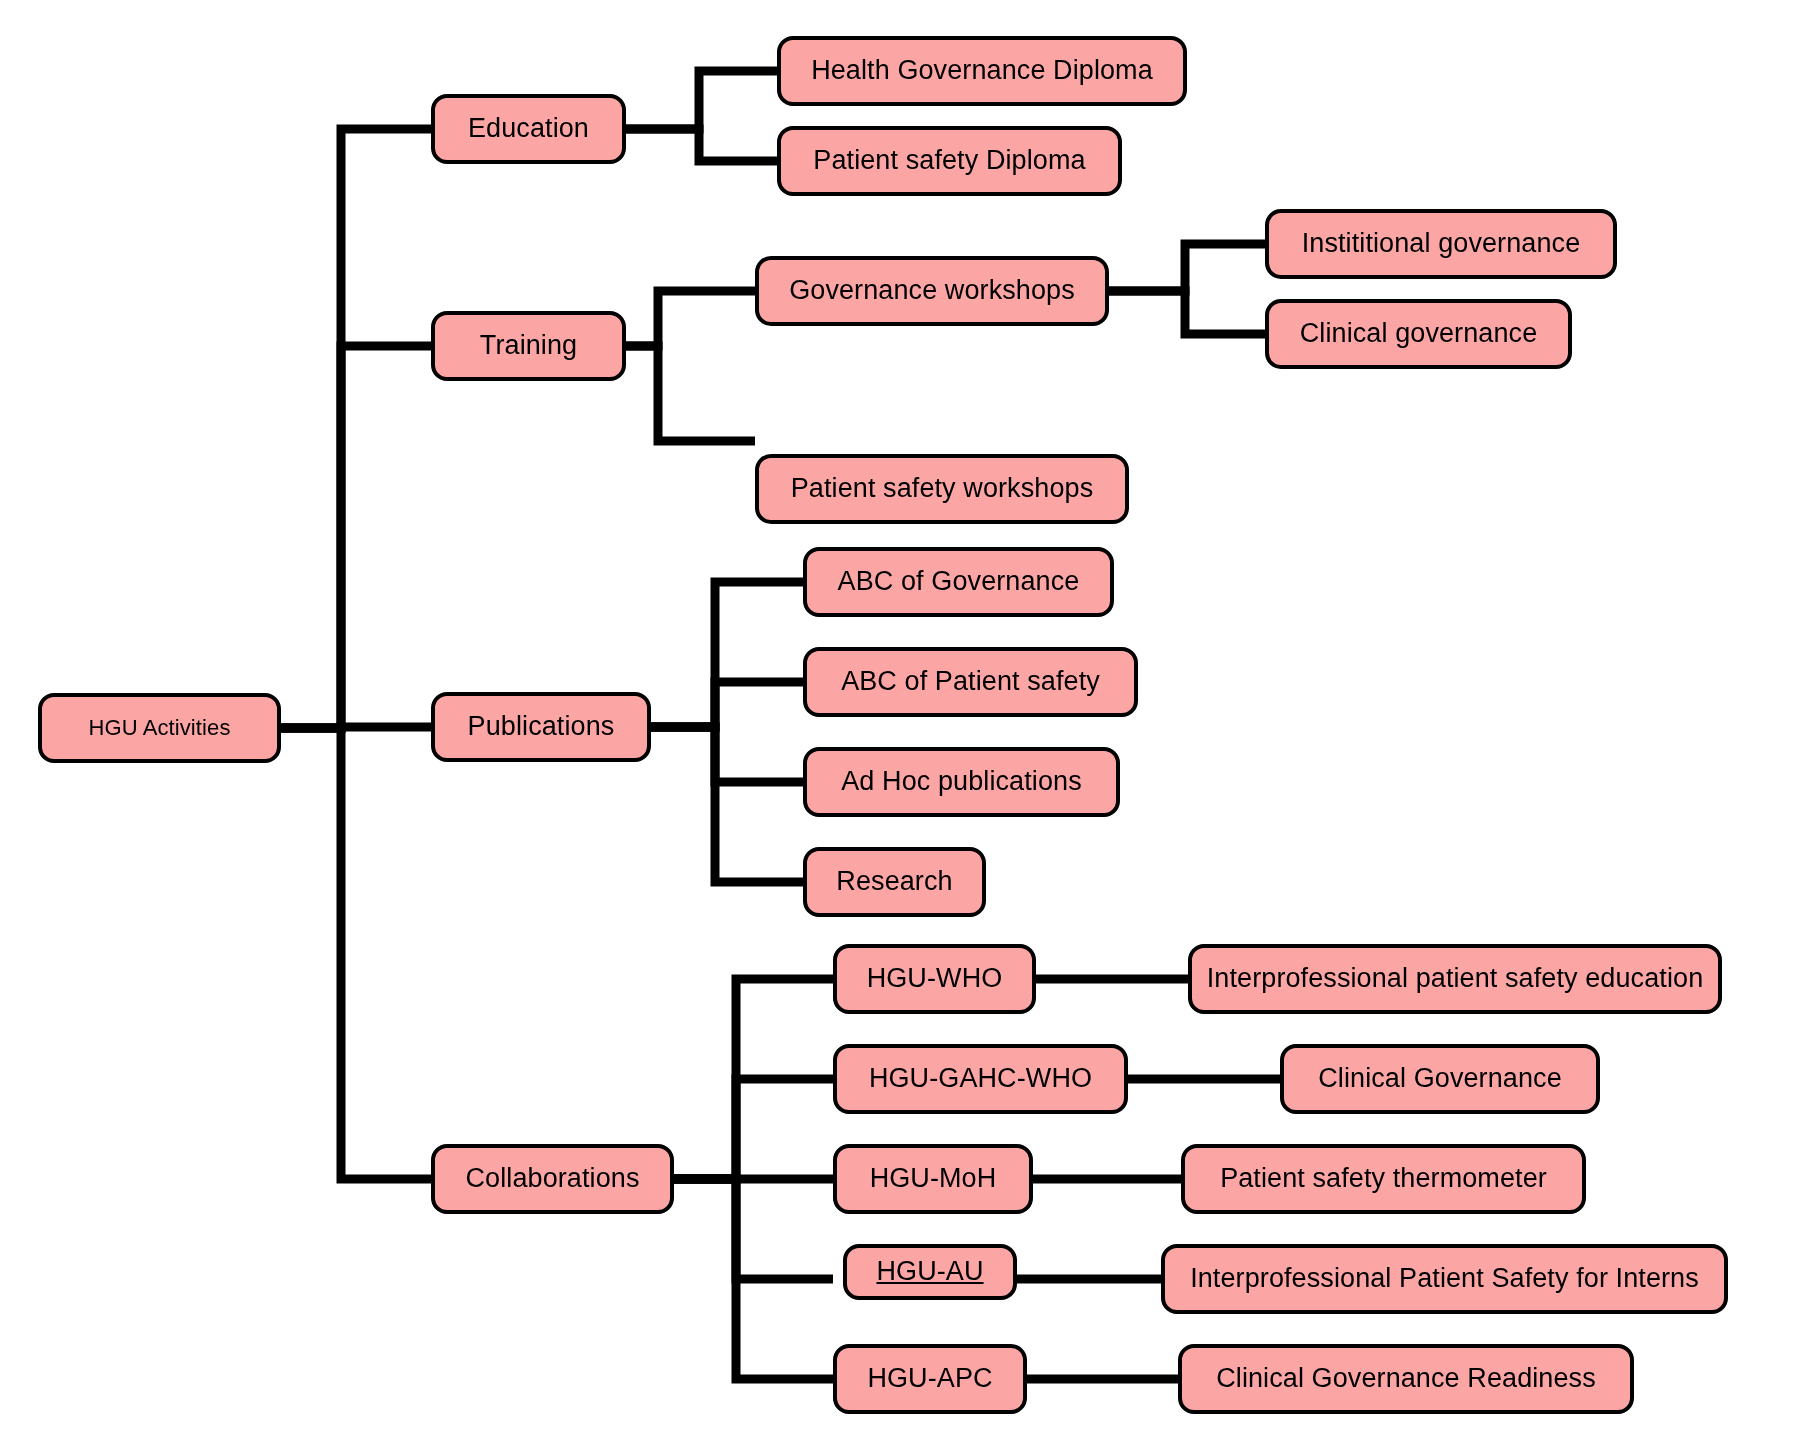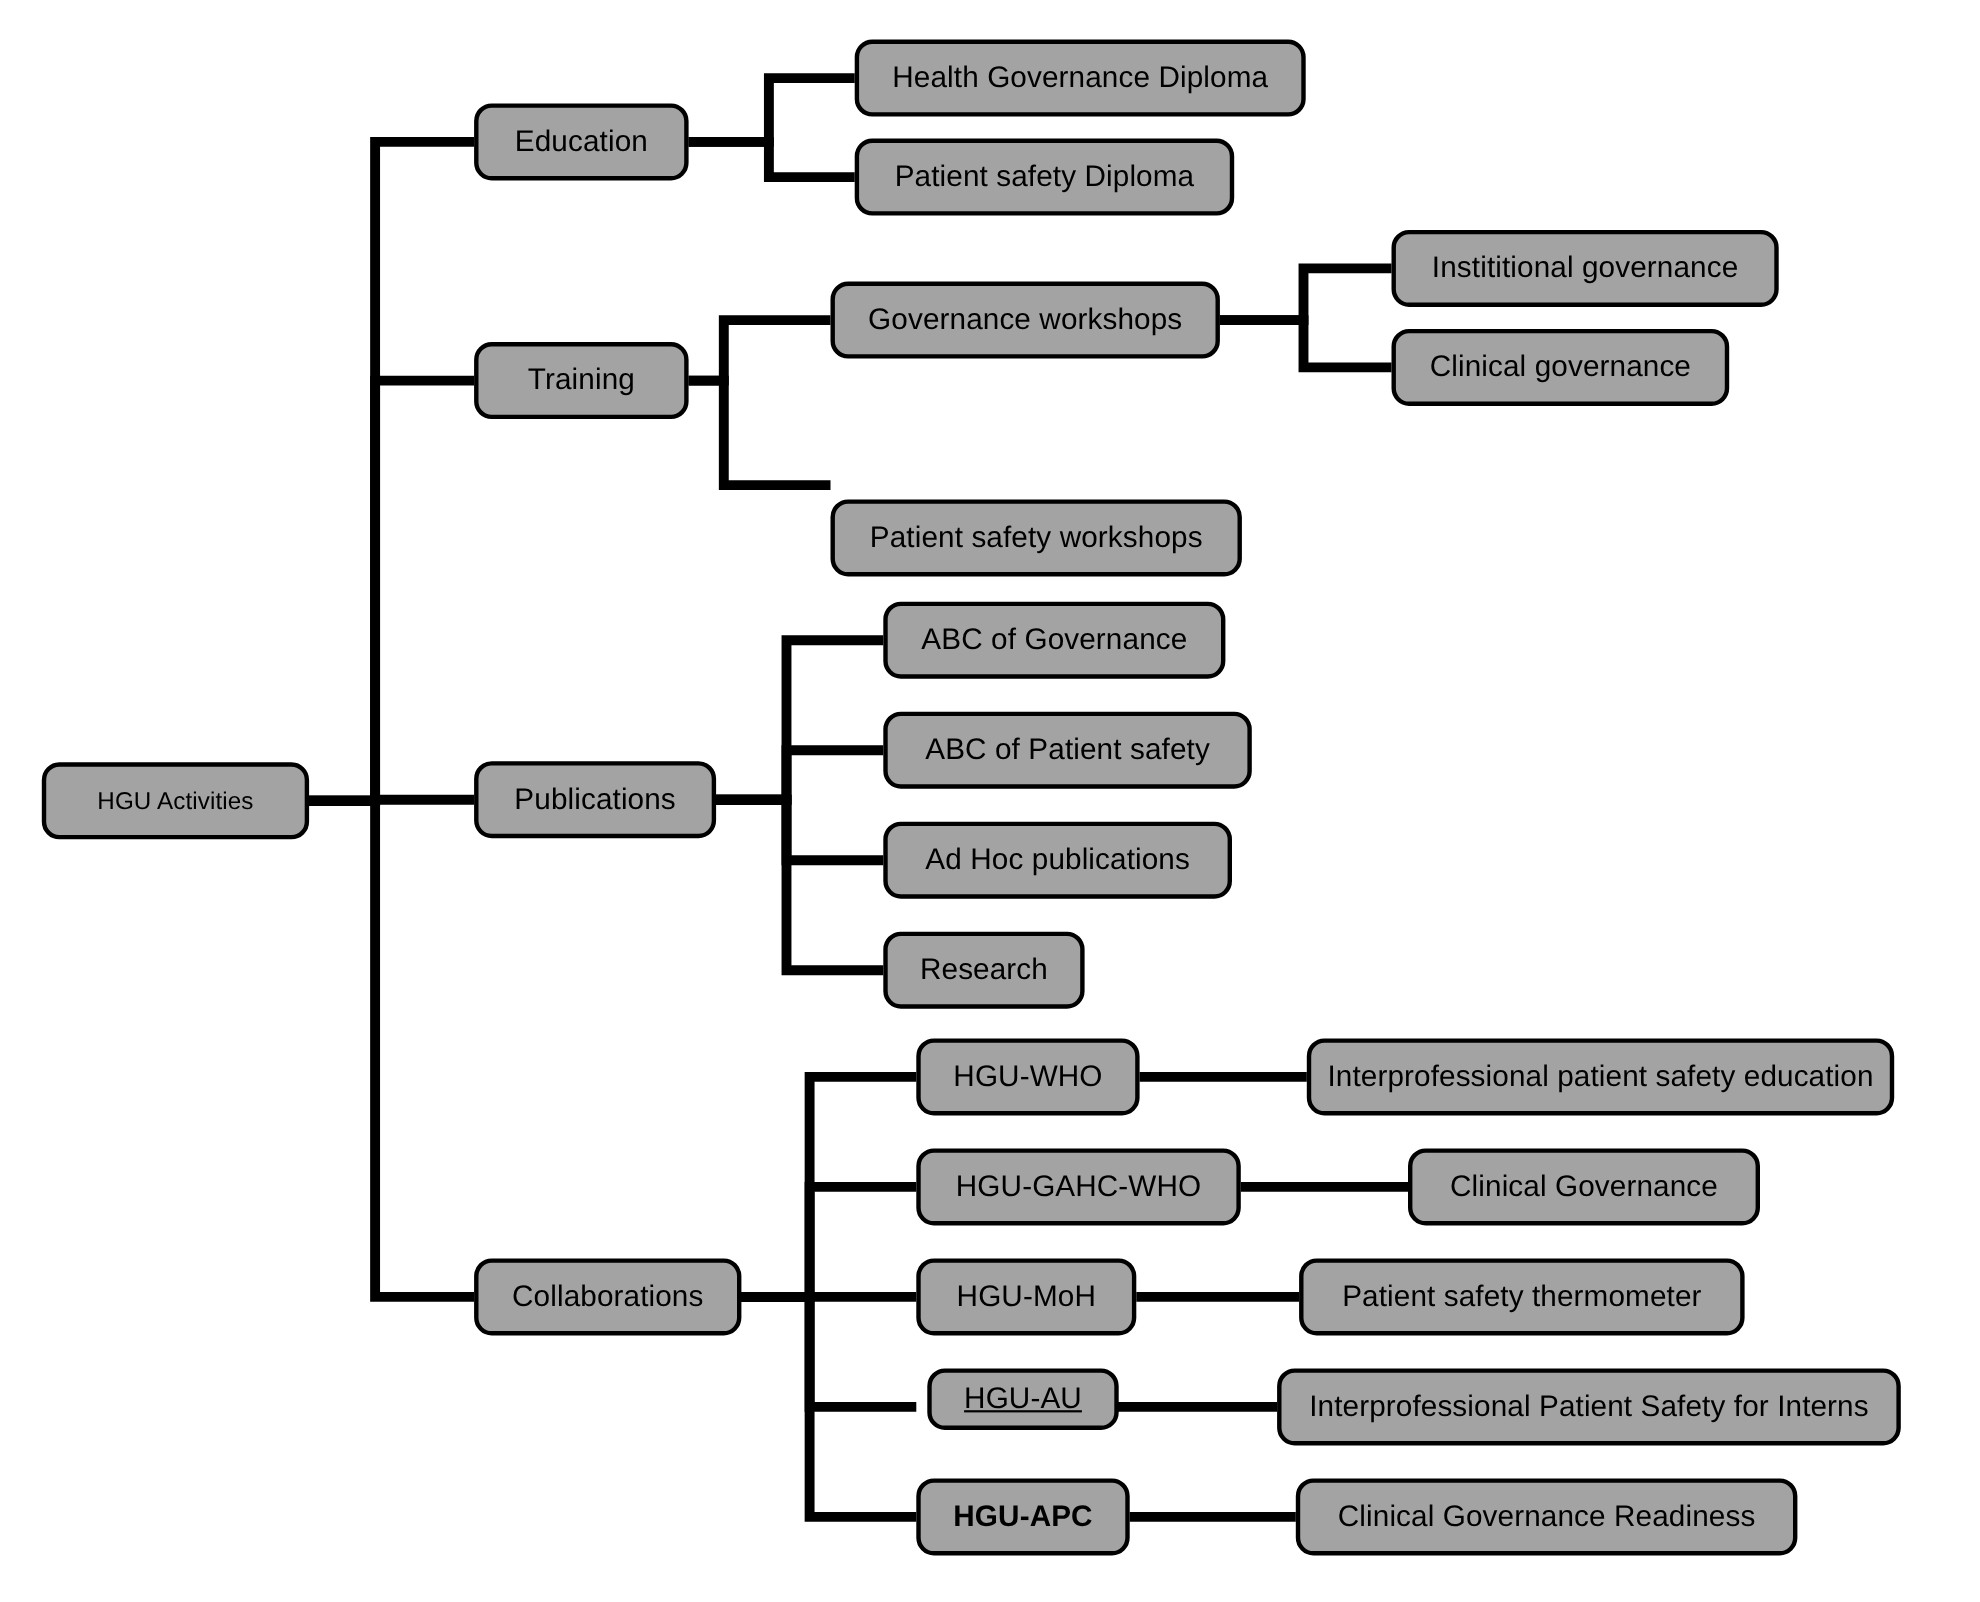--- a/index.html
+++ b/index.html
@@ -19,21 +19,21 @@
     position: absolute;
     left: 0;
     top: 0;
     width: 1800px;
     height: 1456px;
     pointer-events: none;
   }
   .node {
     position: absolute;
     box-sizing: border-box;
-    background: #a3a3a3;
+    background: #fca5a5;
     border: 4px solid #000000;
     border-radius: 16px;
     display: flex;
     align-items: center;
     justify-content: center;
     color: #000000;
     font-size: 27px;
     line-height: 1.1;
     letter-spacing: 0.1px;
     white-space: nowrap;
@@ -89,16 +89,16 @@
       <div class="node" style="left: 803px; top: 847px; width: 183px; height: 70px;">Research</div>
       <div class="node" style="left: 431px; top: 1144px; width: 243px; height: 70px;">Collaborations</div>
       <div class="node" style="left: 833px; top: 944px; width: 203px; height: 70px;">HGU-WHO</div>
       <div class="node" style="left: 1188px; top: 944px; width: 534px; height: 70px;">Interprofessional patient safety education</div>
       <div class="node" style="left: 833px; top: 1044px; width: 295px; height: 70px;">HGU-GAHC-WHO</div>
       <div class="node" style="left: 1280px; top: 1044px; width: 320px; height: 70px;">Clinical Governance</div>
       <div class="node" style="left: 833px; top: 1144px; width: 200px; height: 70px;">HGU-MoH</div>
       <div class="node" style="left: 1181px; top: 1144px; width: 405px; height: 70px;">Patient safety thermometer</div>
       <div class="node" style="left: 843px; top: 1244px; width: 174px; height: 56px; text-decoration: underline;">HGU-AU</div>
       <div class="node" style="left: 1161px; top: 1244px; width: 567px; height: 70px;">Interprofessional Patient Safety for Interns</div>
-      <div class="node" style="left: 833px; top: 1344px; width: 194px; height: 70px; font-weight: bold;">HGU-APC</div>
+      <div class="node" style="left: 833px; top: 1344px; width: 194px; height: 70px;">HGU-APC</div>
       <div class="node" style="left: 1178px; top: 1344px; width: 456px; height: 70px;">Clinical Governance Readiness</div>
     </div>
 </div>
 
 </body></html>

